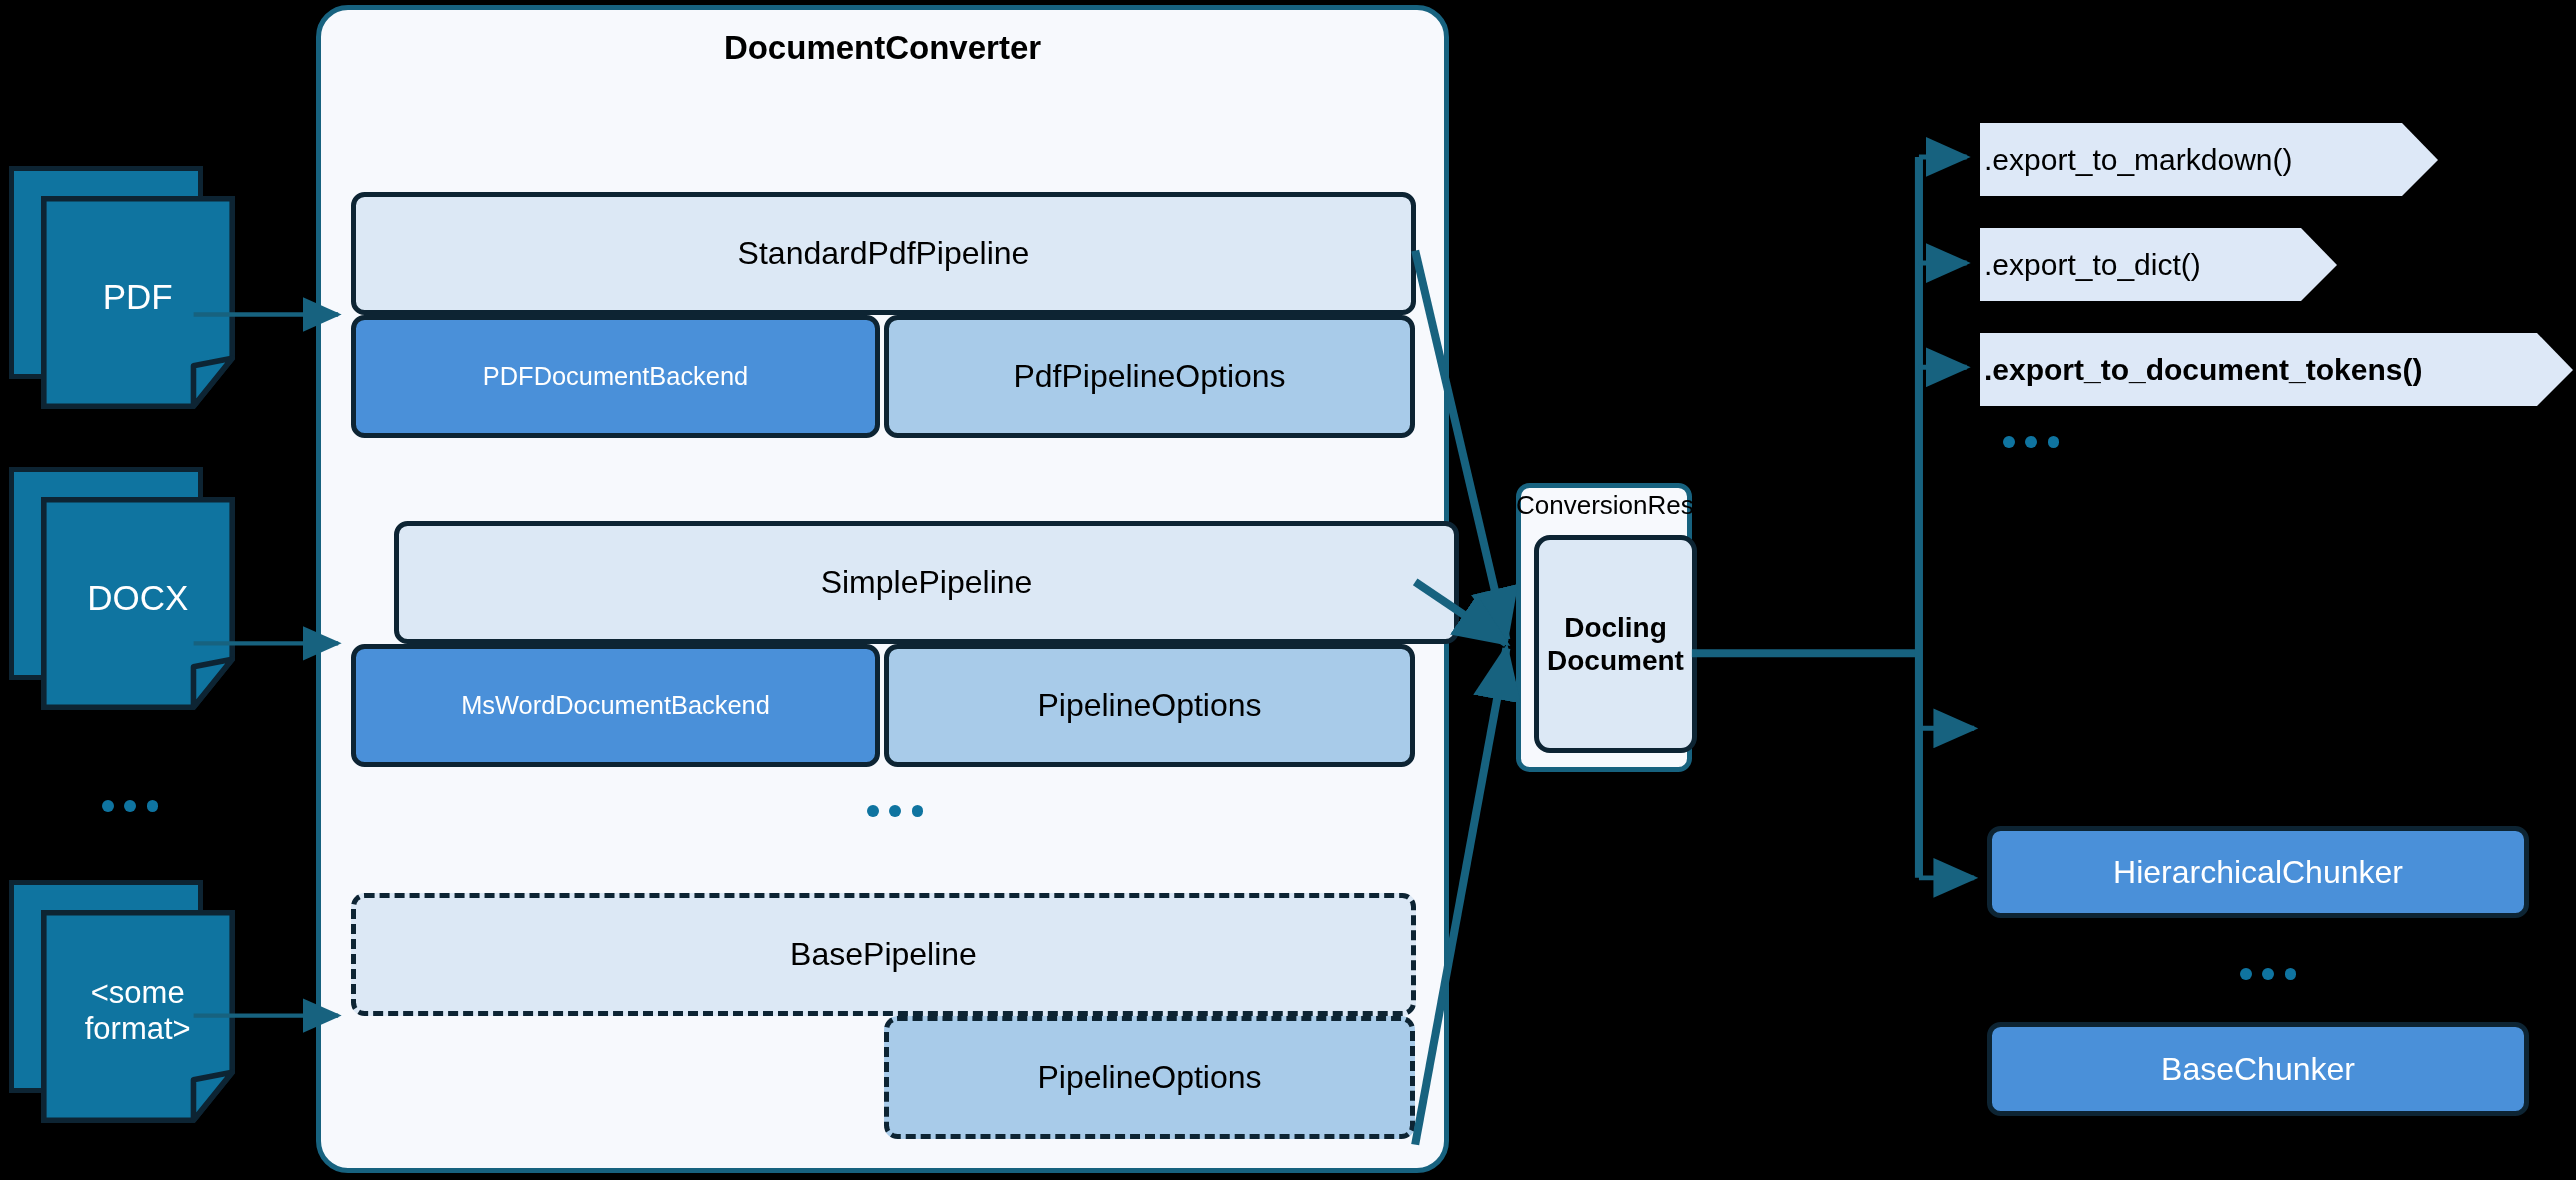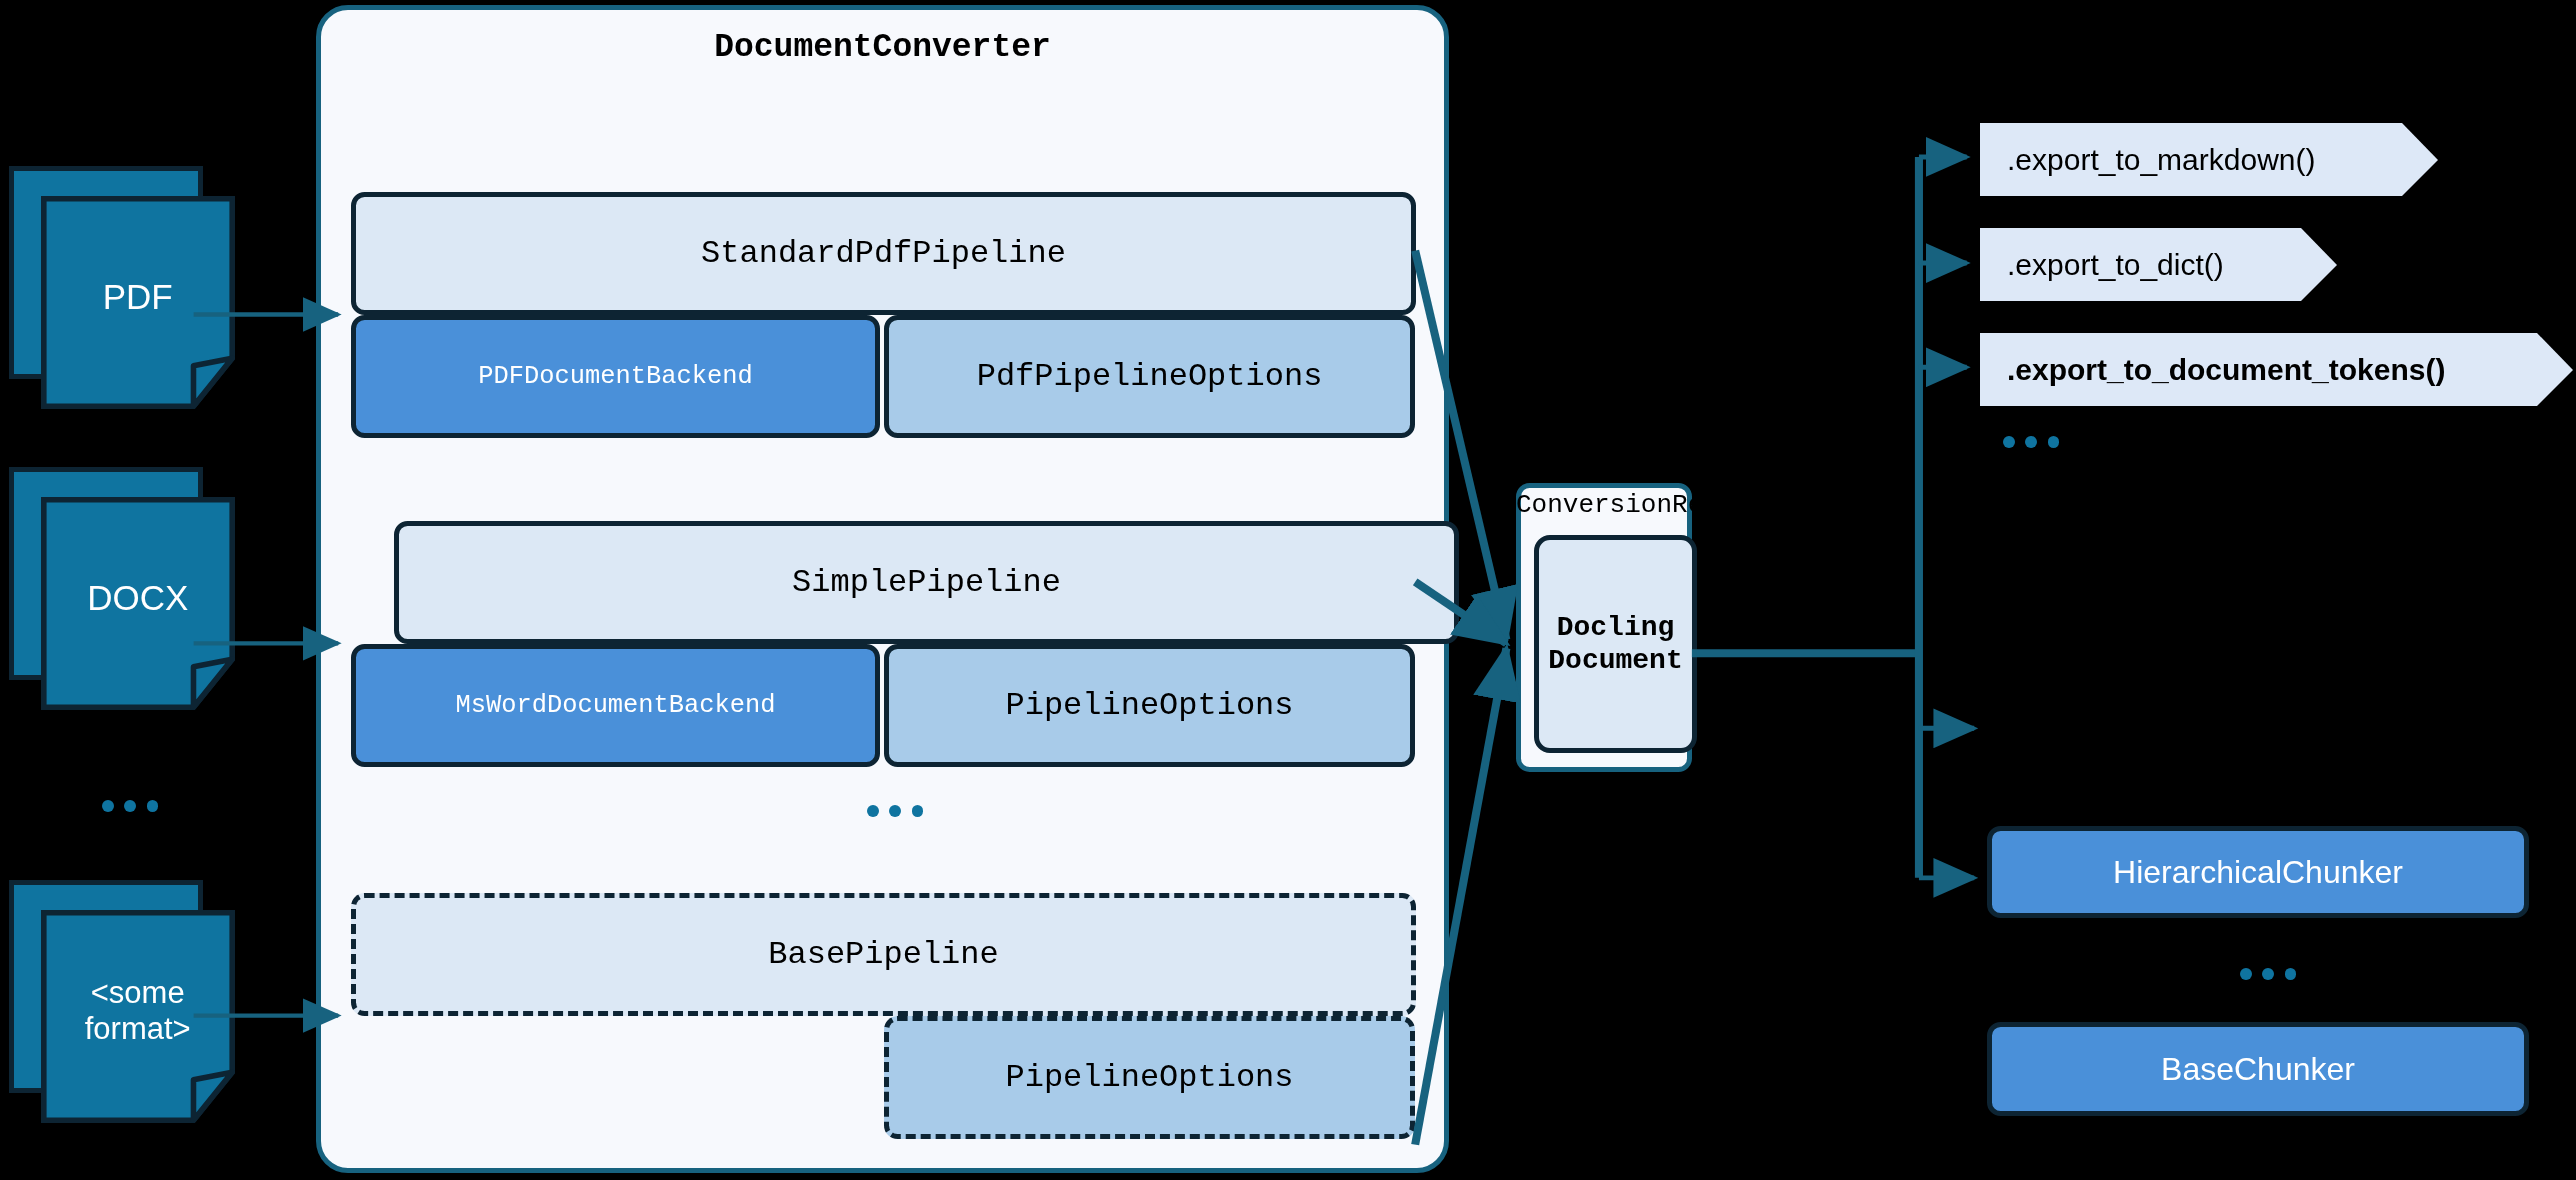--- a/index.html
+++ b/index.html
@@ -1,20 +1,20 @@
 <!DOCTYPE html>
 <html style="font-size:10px"><head>
 <meta charset="utf-8">
 <style>
   html,body{margin:0;padding:0;background:#000;}
   #stage{
     position:relative;width:2576px;height:1180px;background:#000;overflow:hidden;
     font-family:"Liberation Sans",sans-serif;
   }
-  .abs{position:absolute;font-family:Liberation Mono, monospace;}
+  .abs{position:absolute;}
 
   
   .docstack{position:absolute;}
   .docstack .back{
     position:absolute;left:0;top:0;width:calc(100% - 32px);height:calc(100% - 30px);
     background:#0f74a0;border:5.6px solid #0d2433;box-sizing:border-box;
   }
   .docstack .front{position:absolute;left:32px;top:30px;right:0;bottom:0;}
   .docstack .front svg{width:100%;height:100%;display:block;}
   .docstack .label{
@@ -65,21 +65,21 @@
     left:1534px;top:535px;width:163px;height:218px;
     background:#dce8f5;border:5.6px solid #0d2433;border-radius:16px;box-sizing:border-box;
     display:flex;align-items:center;justify-content:center;text-align:center;
     font-size:28px;font-weight:bold;color:#000;line-height:1.18;
   }
 
   
   .export-chip{
     position:absolute;height:73px;background:#dde8f7;
     display:flex;align-items:center;color:#000;font-size:30px;
-    padding-left:27px;box-sizing:border-box;
+    padding-left:4px;box-sizing:border-box;
   }
 
   
   .chunker{
     position:absolute;background:#4a90d9;border:5.6px solid #0d2433;border-radius:13.6px;
     box-sizing:border-box;display:flex;align-items:center;justify-content:center;
     color:#fff;font-size:32px;
   }
 
   svg.overlay{position:absolute;left:0;top:0;width:2576px;height:1180px;pointer-events:none;}

